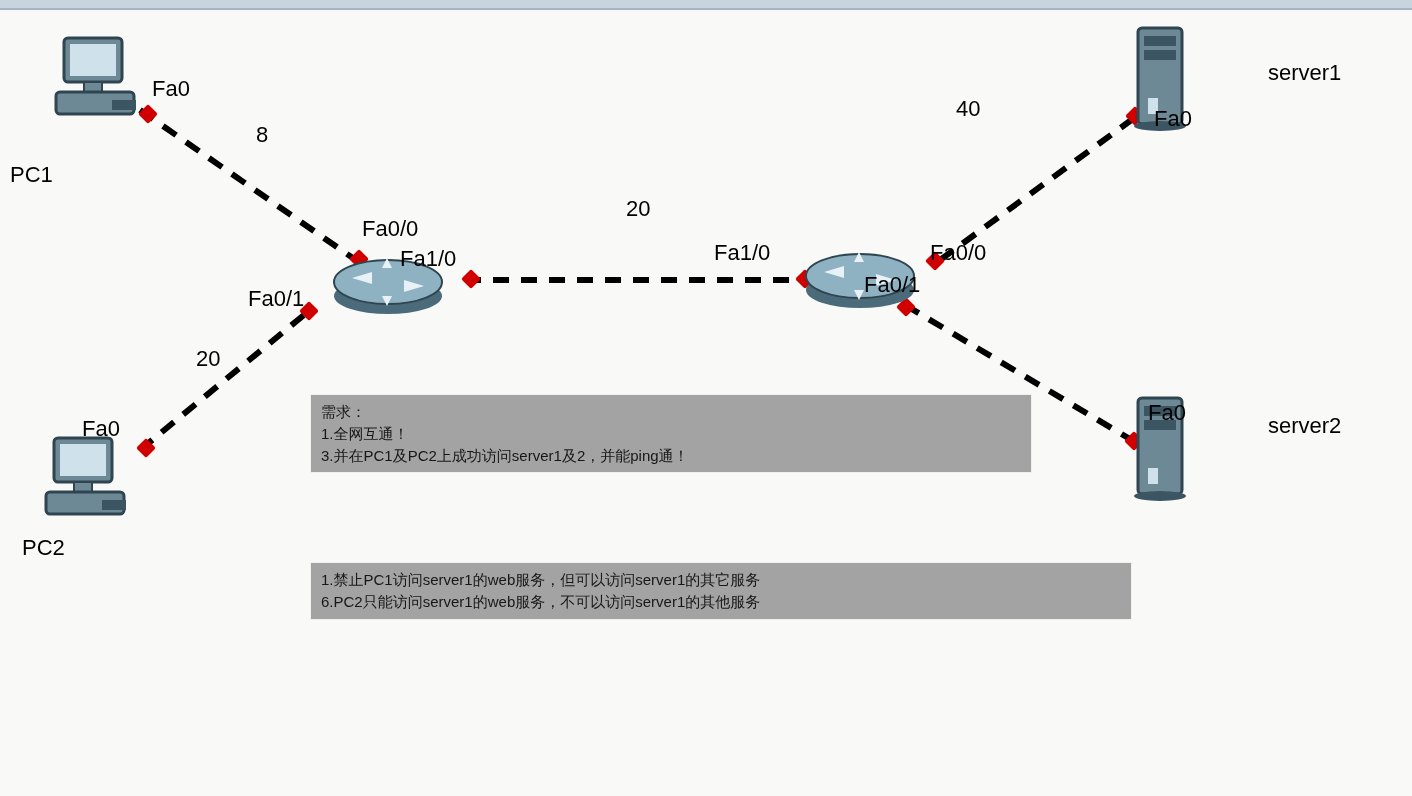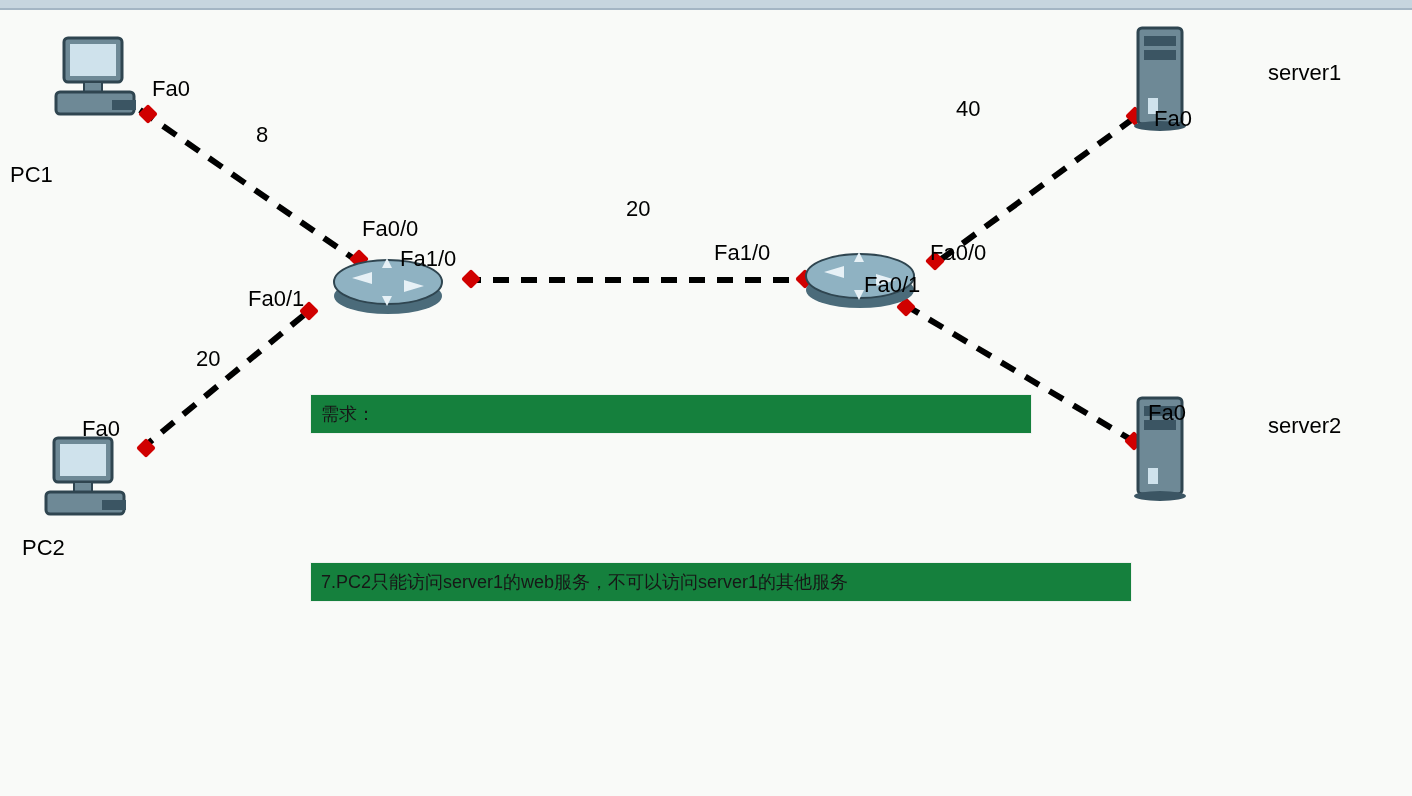--- a/index.html
+++ b/index.html
@@ -1,20 +1,20 @@
 <!DOCTYPE html>
 <html><head>
 <meta charset="utf-8">
 <style>
   html,body{margin:0;padding:0;width:1412px;height:796px;background:#f9faf8;font-family:Arial,"Microsoft YaHei",sans-serif;}
   .topbar{position:absolute;left:0;top:0;width:1412px;height:8px;background:#c7d5df;border-bottom:2px solid #a4b5c4;}
   .stage{position:relative;width:1412px;height:796px;}
   svg{position:absolute;left:0;top:0;}
   .lbl{position:absolute;font-size:22px;color:#000;white-space:nowrap;}
-  .note{position:absolute;background:#15803d;padding:6px 10px;font-size:18px;line-height:1.45;color:#171717;border:1px solid #eef1ee;}
+  .note{position:absolute;background:#a3a3a3;padding:6px 10px;font-size:15px;line-height:1.45;color:#171717;border:1px solid #eef1ee;}
   .dev{position:absolute;}
   .ifmark{position:absolute;width:14px;height:14px;background:#d00000;border-radius:2px;transform:rotate(45deg);}
 </style>
 </head>
 <body>
 <div class="topbar"></div>
 <div class="stage">
 
 <svg width="1412" height="796">
   <g stroke="#000" stroke-width="6" stroke-dasharray="16 12" fill="none">
@@ -116,19 +116,22 @@
     <rect x="14" y="26" width="32" height="10" fill="#3b5563"></rect>
     <rect x="18" y="74" width="10" height="16" fill="#cfe2ec"></rect>
     <ellipse cx="30" cy="102" rx="26" ry="5" fill="#3b5563"></ellipse>
   </svg>
 </div>
 <div class="lbl" style="left:1268px;top:413px">server2</div>
 <div class="lbl" style="left:1148px;top:400px">Fa0</div>
 
 <div class="note" style="left:310px;top:394px;width:700px">
   <div>需求：</div>
+  <div>1.全网互通！</div>
+  <div>3.并在PC1及PC2上成功访问server1及2，并能ping通！</div>
 </div>
 
 <div class="note" style="left:310px;top:562px;width:800px">
-  <div>7.PC2只能访问server1的web服务，不可以访问server1的其他服务</div>
+  <div>1.禁止PC1访问server1的web服务，但可以访问server1的其它服务</div>
+  <div>6.PC2只能访问server1的web服务，不可以访问server1的其他服务</div>
 </div>
 
 </div>
 
 </body></html>

